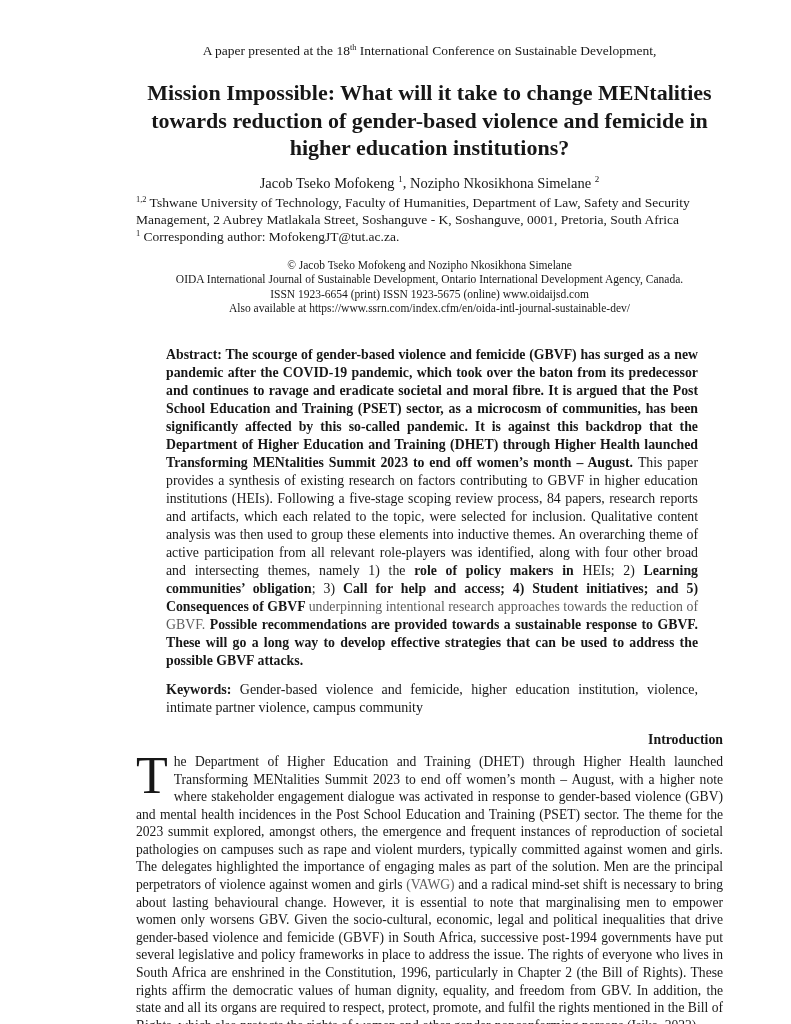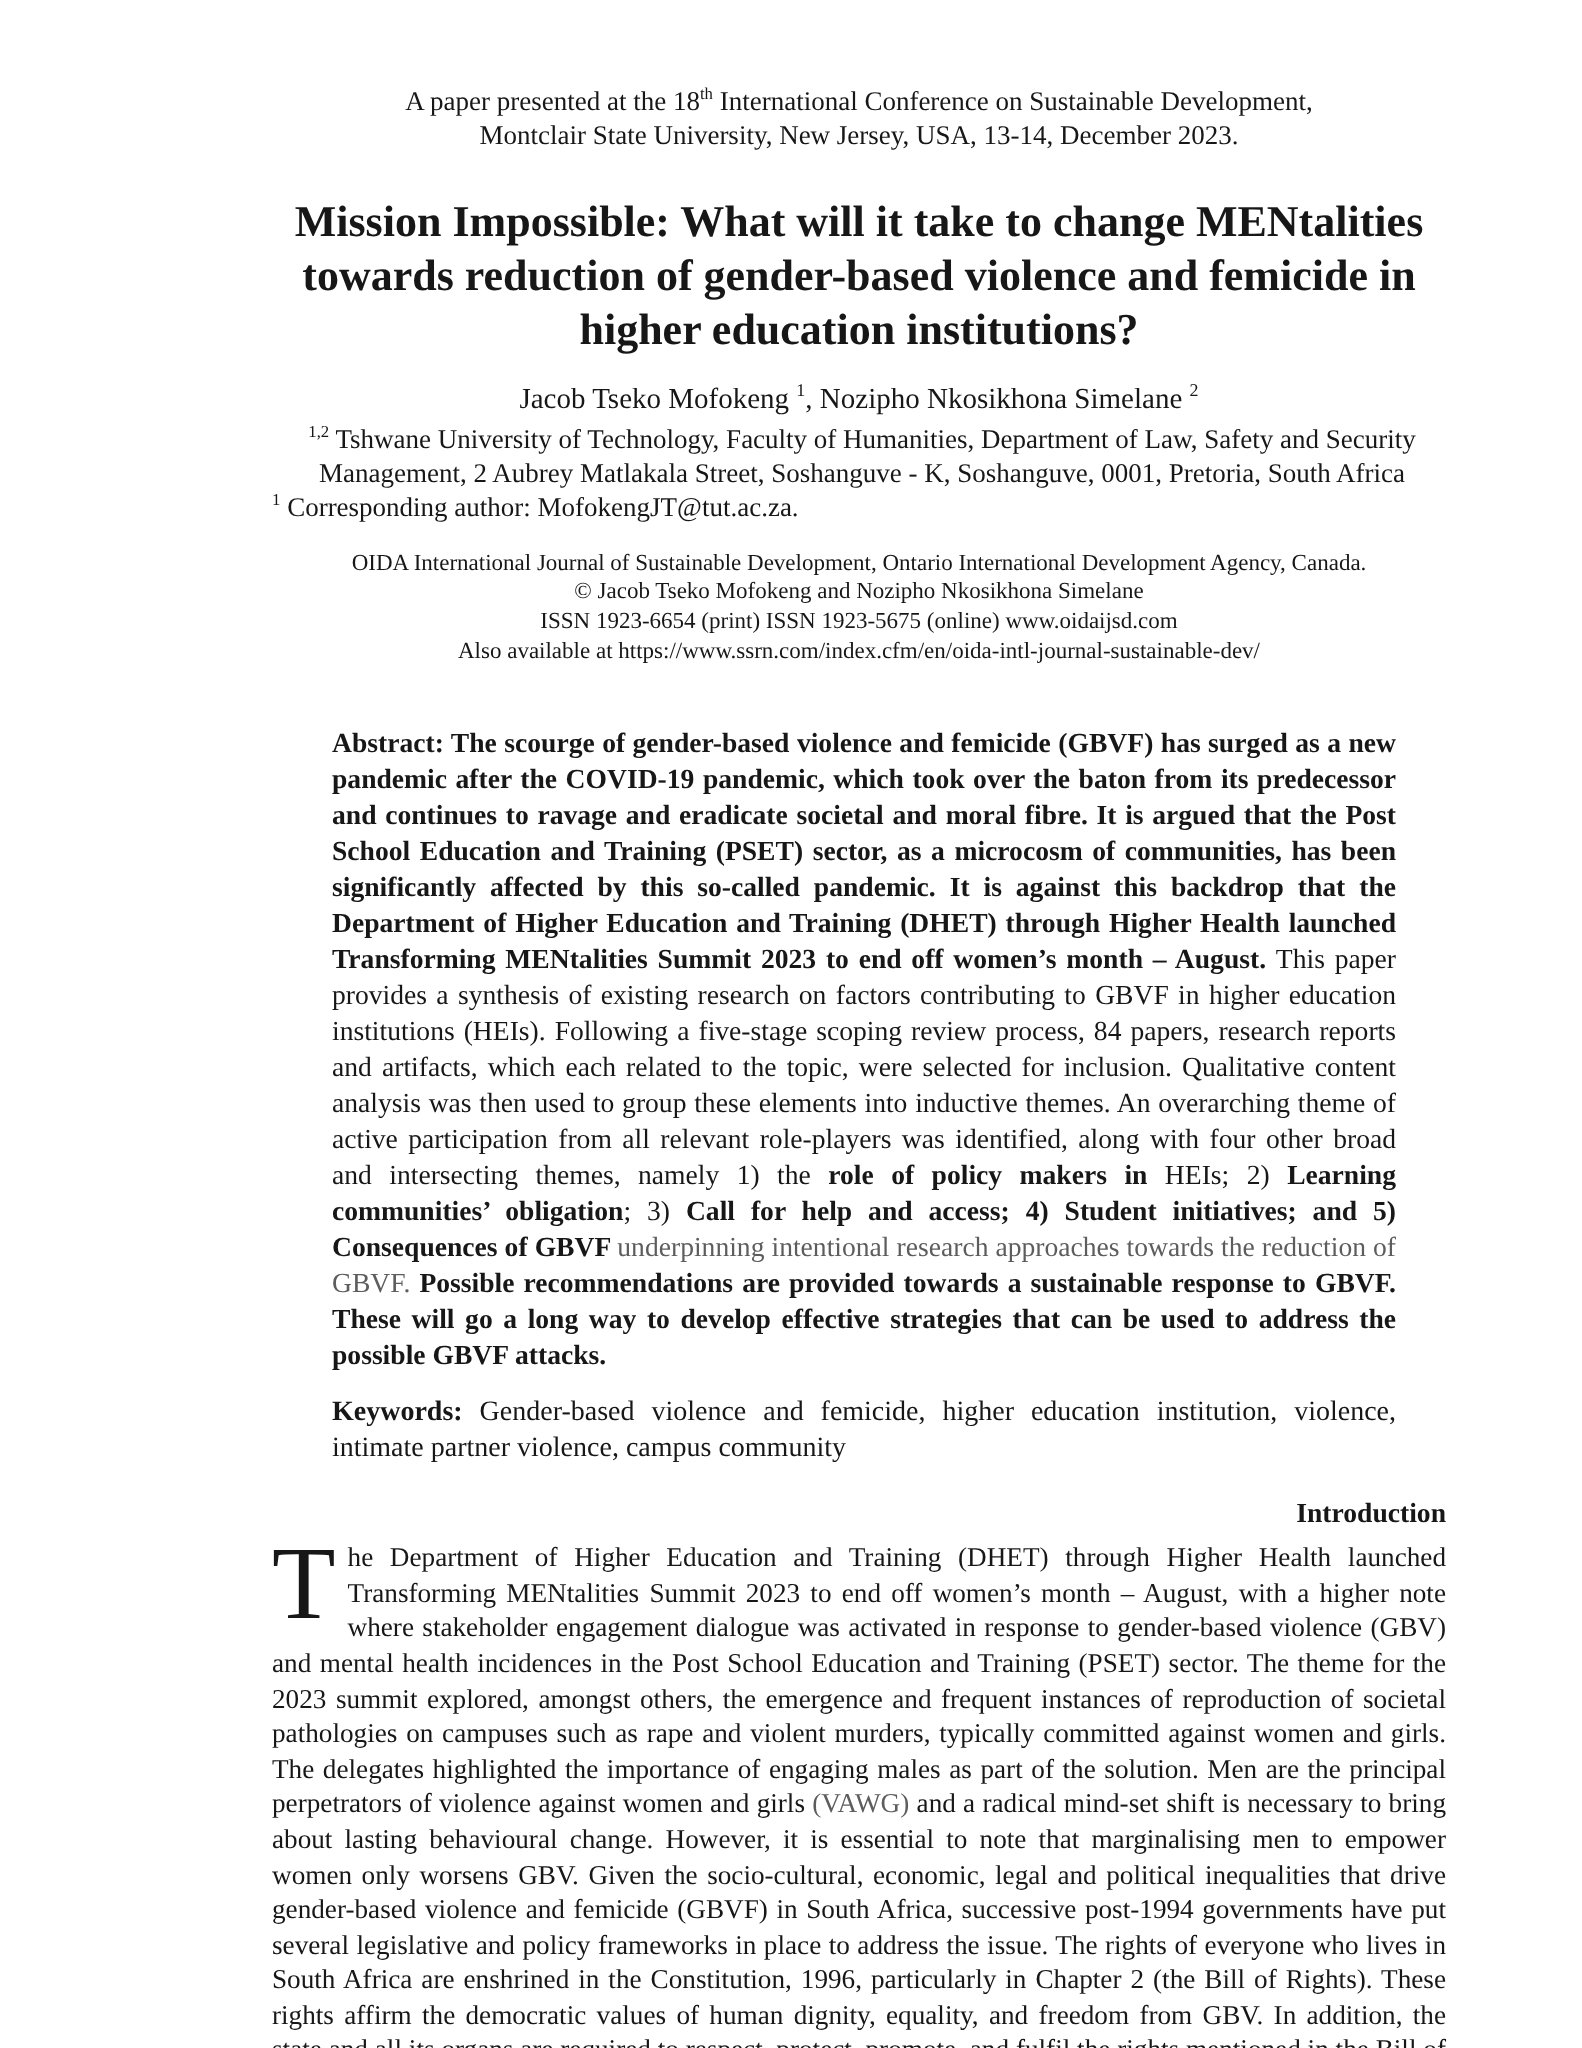--- a/index.html
+++ b/index.html
@@ -14,21 +14,21 @@
 
   .conf-note { text-align:center; font-size:13.5px; line-height:1.28; margin:0; }
   sup { font-size:62%; line-height:0; }
 
   .paper-title {
     text-align:center; font-weight:bold; font-size:22px; line-height:1.24;
     margin:20px 0 0 0;
   }
 
   .authors { text-align:center; font-weight:normal; font-size:14.5px; margin:14px 0 0 0; }
-  .affiliation { text-align:center; font-size:13.5px; line-height:1.24; margin:3px auto 0 auto; width:590px; }
+  .affiliation { font-size:13.5px; line-height:1.24; margin:3px auto 0 auto; width:590px; }
   .corresponding { text-align:left; font-size:13.5px; margin:0; }
 
   .imprint { text-align:center; font-size:11.5px; line-height:1.27; margin:13px 0 0 0; }
   .imprint div { margin:0; }
 
   .abstract {
     margin:30px 25px 0 30px;
     font-size:13.8px; line-height:18px;
     text-align:justify;
   }
@@ -53,40 +53,39 @@
     font-weight:normal;
   }
 </style>
 </head>
 <body>
 
 <div class="page">
 
   <p class="conf-note">
     <span><span>A paper presented at the 18</span><sup>th</sup><span> International Conference on Sustainable Development,</span></span><br>
-    <span>Montclair State University, New Jersey, USA, 13-14, December 2023.</span>
   </p>
 
   <h1 class="paper-title">Mission Impossible: What will it take to change MENtalities towards reduction of gender-based violence and femicide in higher education institutions?</h1>
 
   <p class="authors">
     <span>Jacob Tseko Mofokeng </span><sup>1</sup><span>, </span><span>Nozipho Nkosikhona Simelane </span><sup>2</sup>
   </p>
 
   <p class="affiliation">
     <sup>1,2</sup><span> Tshwane University of Technology, Faculty of Humanities, Department of Law, Safety and Security Management, 2 Aubrey Matlakala Street, Soshanguve - K, Soshanguve, 0001, Pretoria, South Africa</span>
   </p>
 
   <p class="corresponding">
     <sup>1</sup><span> Corresponding author: MofokengJT@tut.ac.za.</span>
   </p>
 
   <div class="imprint">
+    <div>© Jacob Tseko Mofokeng and Nozipho Nkosikhona Simelane</div>
     <div>OIDA International Journal of Sustainable Development, Ontario International Development Agency, Canada.</div>
-    <div>© Jacob Tseko Mofokeng and Nozipho Nkosikhona Simelane</div>
     <div>ISSN 1923-6654 (print) ISSN 1923-5675 (online) www.oidaijsd.com</div>
     <div>Also available at https://www.ssrn.com/index.cfm/en/oida-intl-journal-sustainable-dev/</div>
   </div>
 
   <p class="abstract"><span class="b">Abstract: </span><span class="b">The scourge of gender-based violence and femicide (GBVF) has surged as a new pandemic after the COVID-19 pandemic, which took over the baton from its predecessor and continues to ravage and eradicate societal and moral fibre. It is argued that the Post School Education and Training (PSET) sector, as a microcosm of communities, has been significantly affected by this so-called pandemic. It is against this backdrop that the Department of Higher Education and Training (DHET) through Higher Health launched Transforming MENtalities Summit 2023 to end off women’s month – August. </span><span>This paper provides a synthesis of existing research on factors contributing to GBVF in higher education institutions (HEIs). Following a five-stage scoping review process, 84 papers, research reports and artifacts, which each related to the topic, were selected for inclusion. Qualitative content analysis was then used to group these elements into inductive themes. An overarching theme of active participation from all relevant role-players was identified, along with four other broad and intersecting themes, namely 1) the </span><span class="b">role of policy makers in</span><span> HEIs; 2) </span><span class="b">Learning communities’ obligation</span><span>; 3) </span><span class="b">Call for help and access; 4) Student initiatives; and 5) Consequences of GBVF </span><span class="light">underpinning intentional research approaches towards the reduction of GBVF. </span><span class="b">Possible recommendations are provided towards a sustainable response to GBVF. These will go a long way to develop effective strategies that can be used to address the possible GBVF attacks.</span></p>
 
   <p class="keywords">
     <span class="b">Keywords: </span><span>Gender-based violence and femicide, higher education institution, violence, intimate partner violence, campus community</span>
   </p>
 

